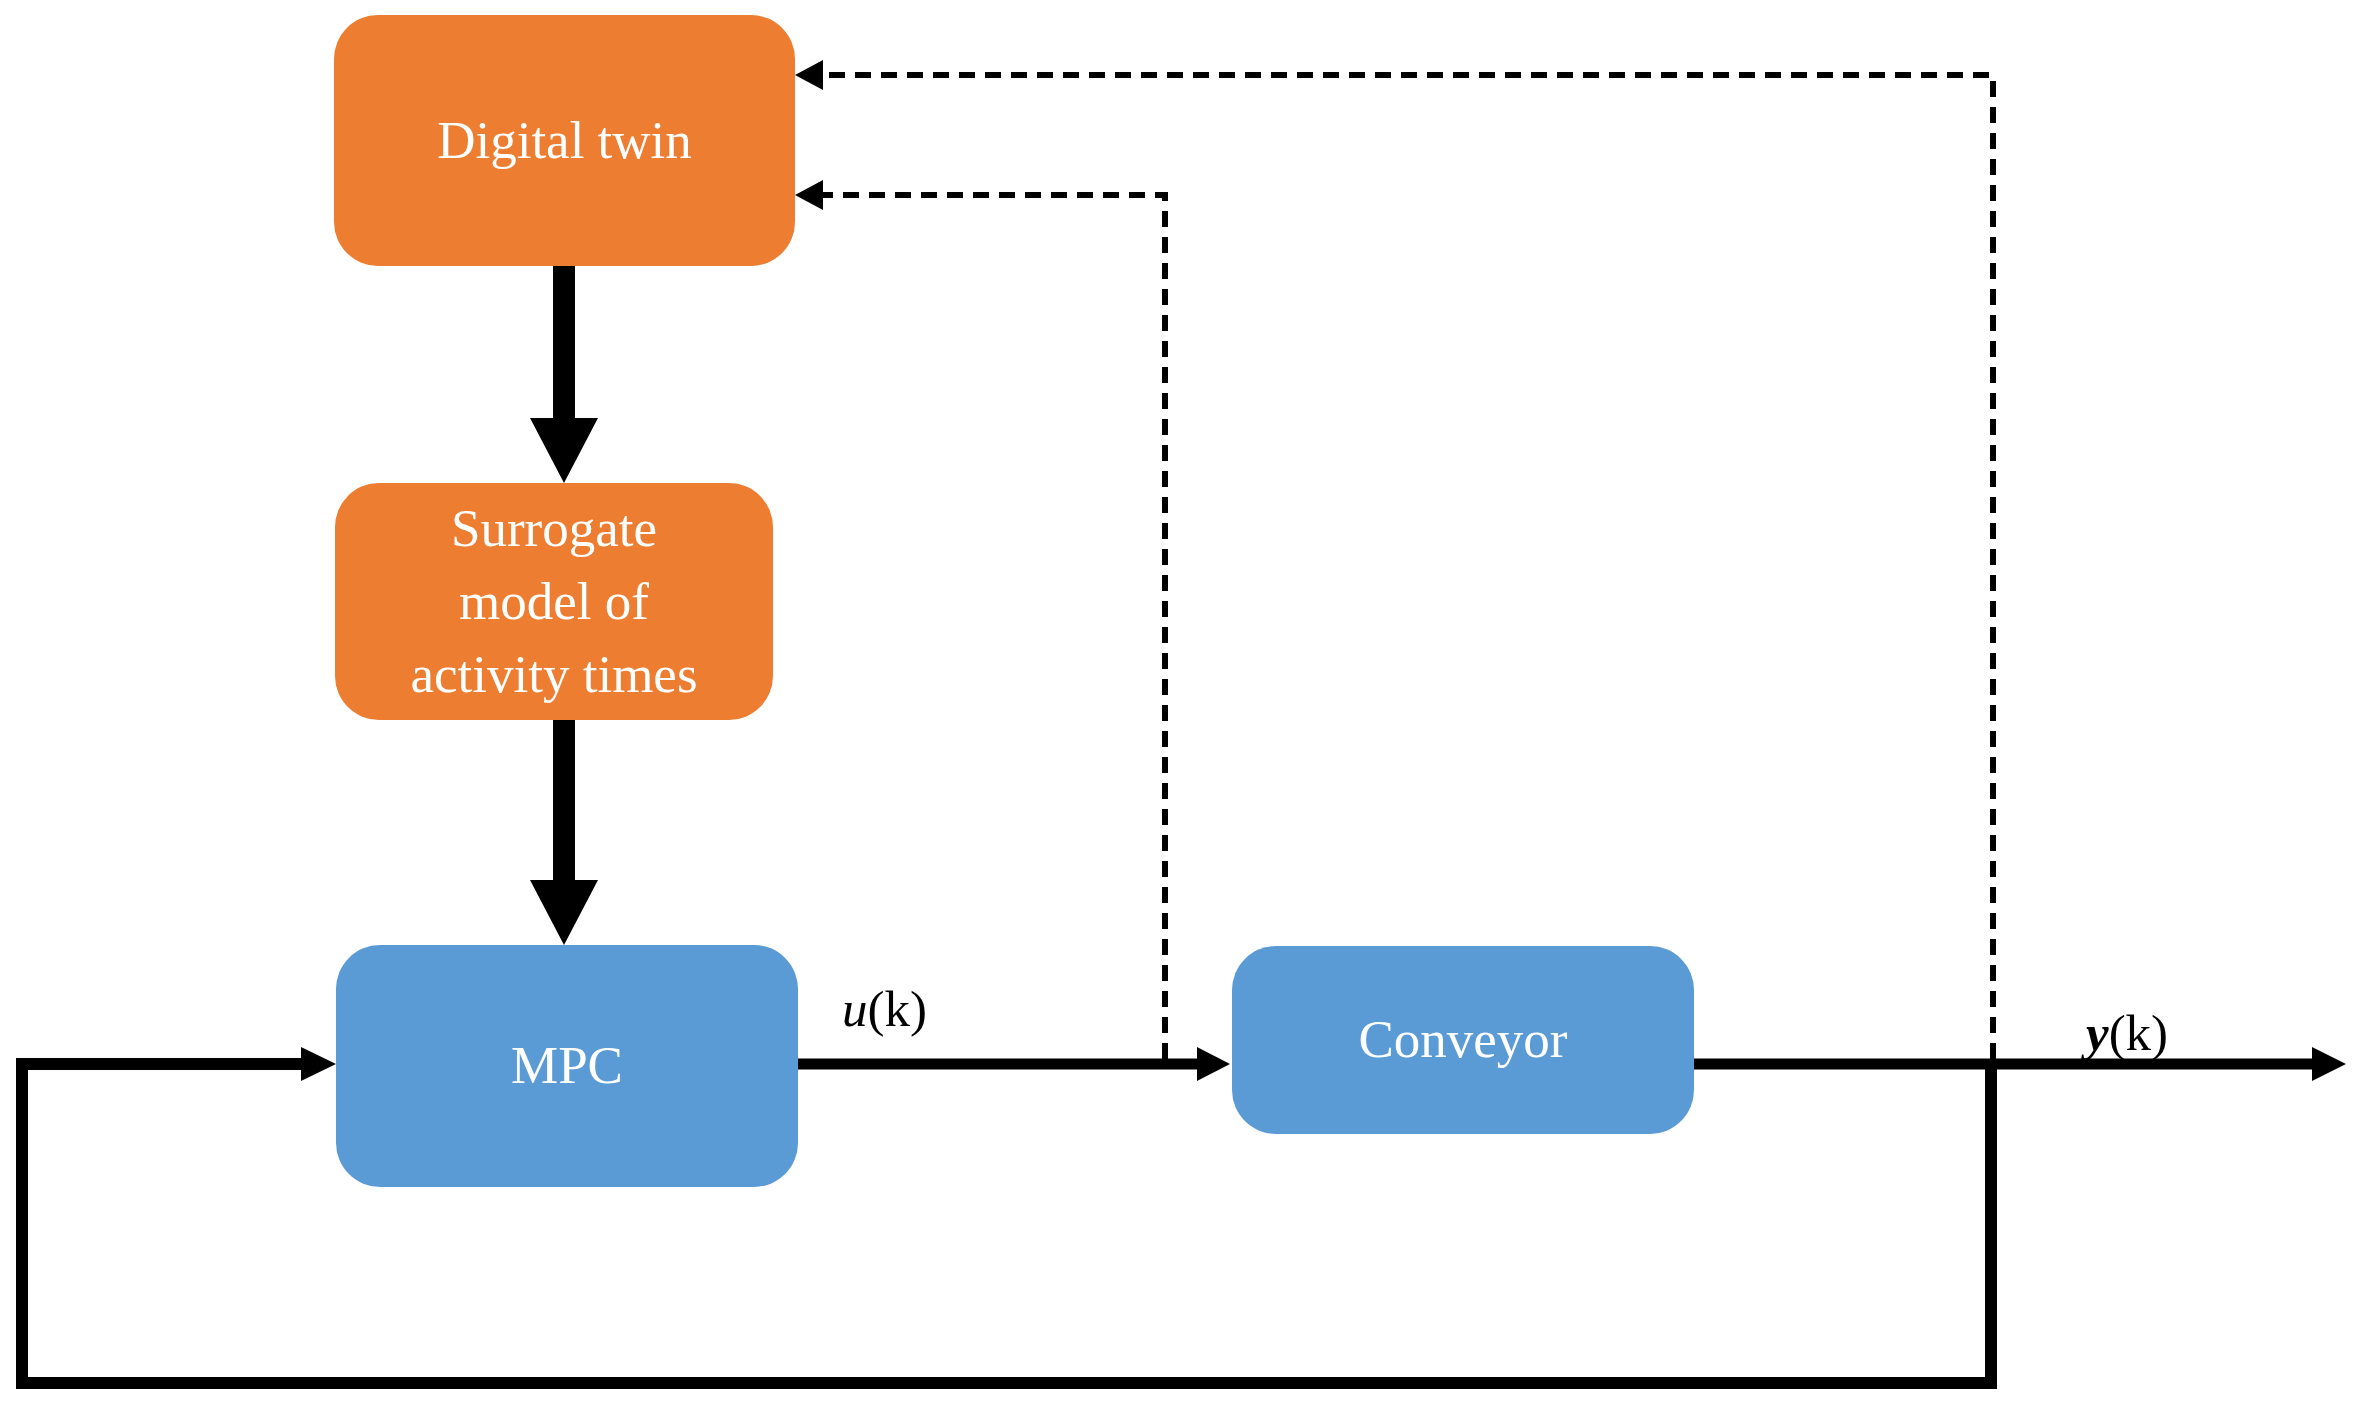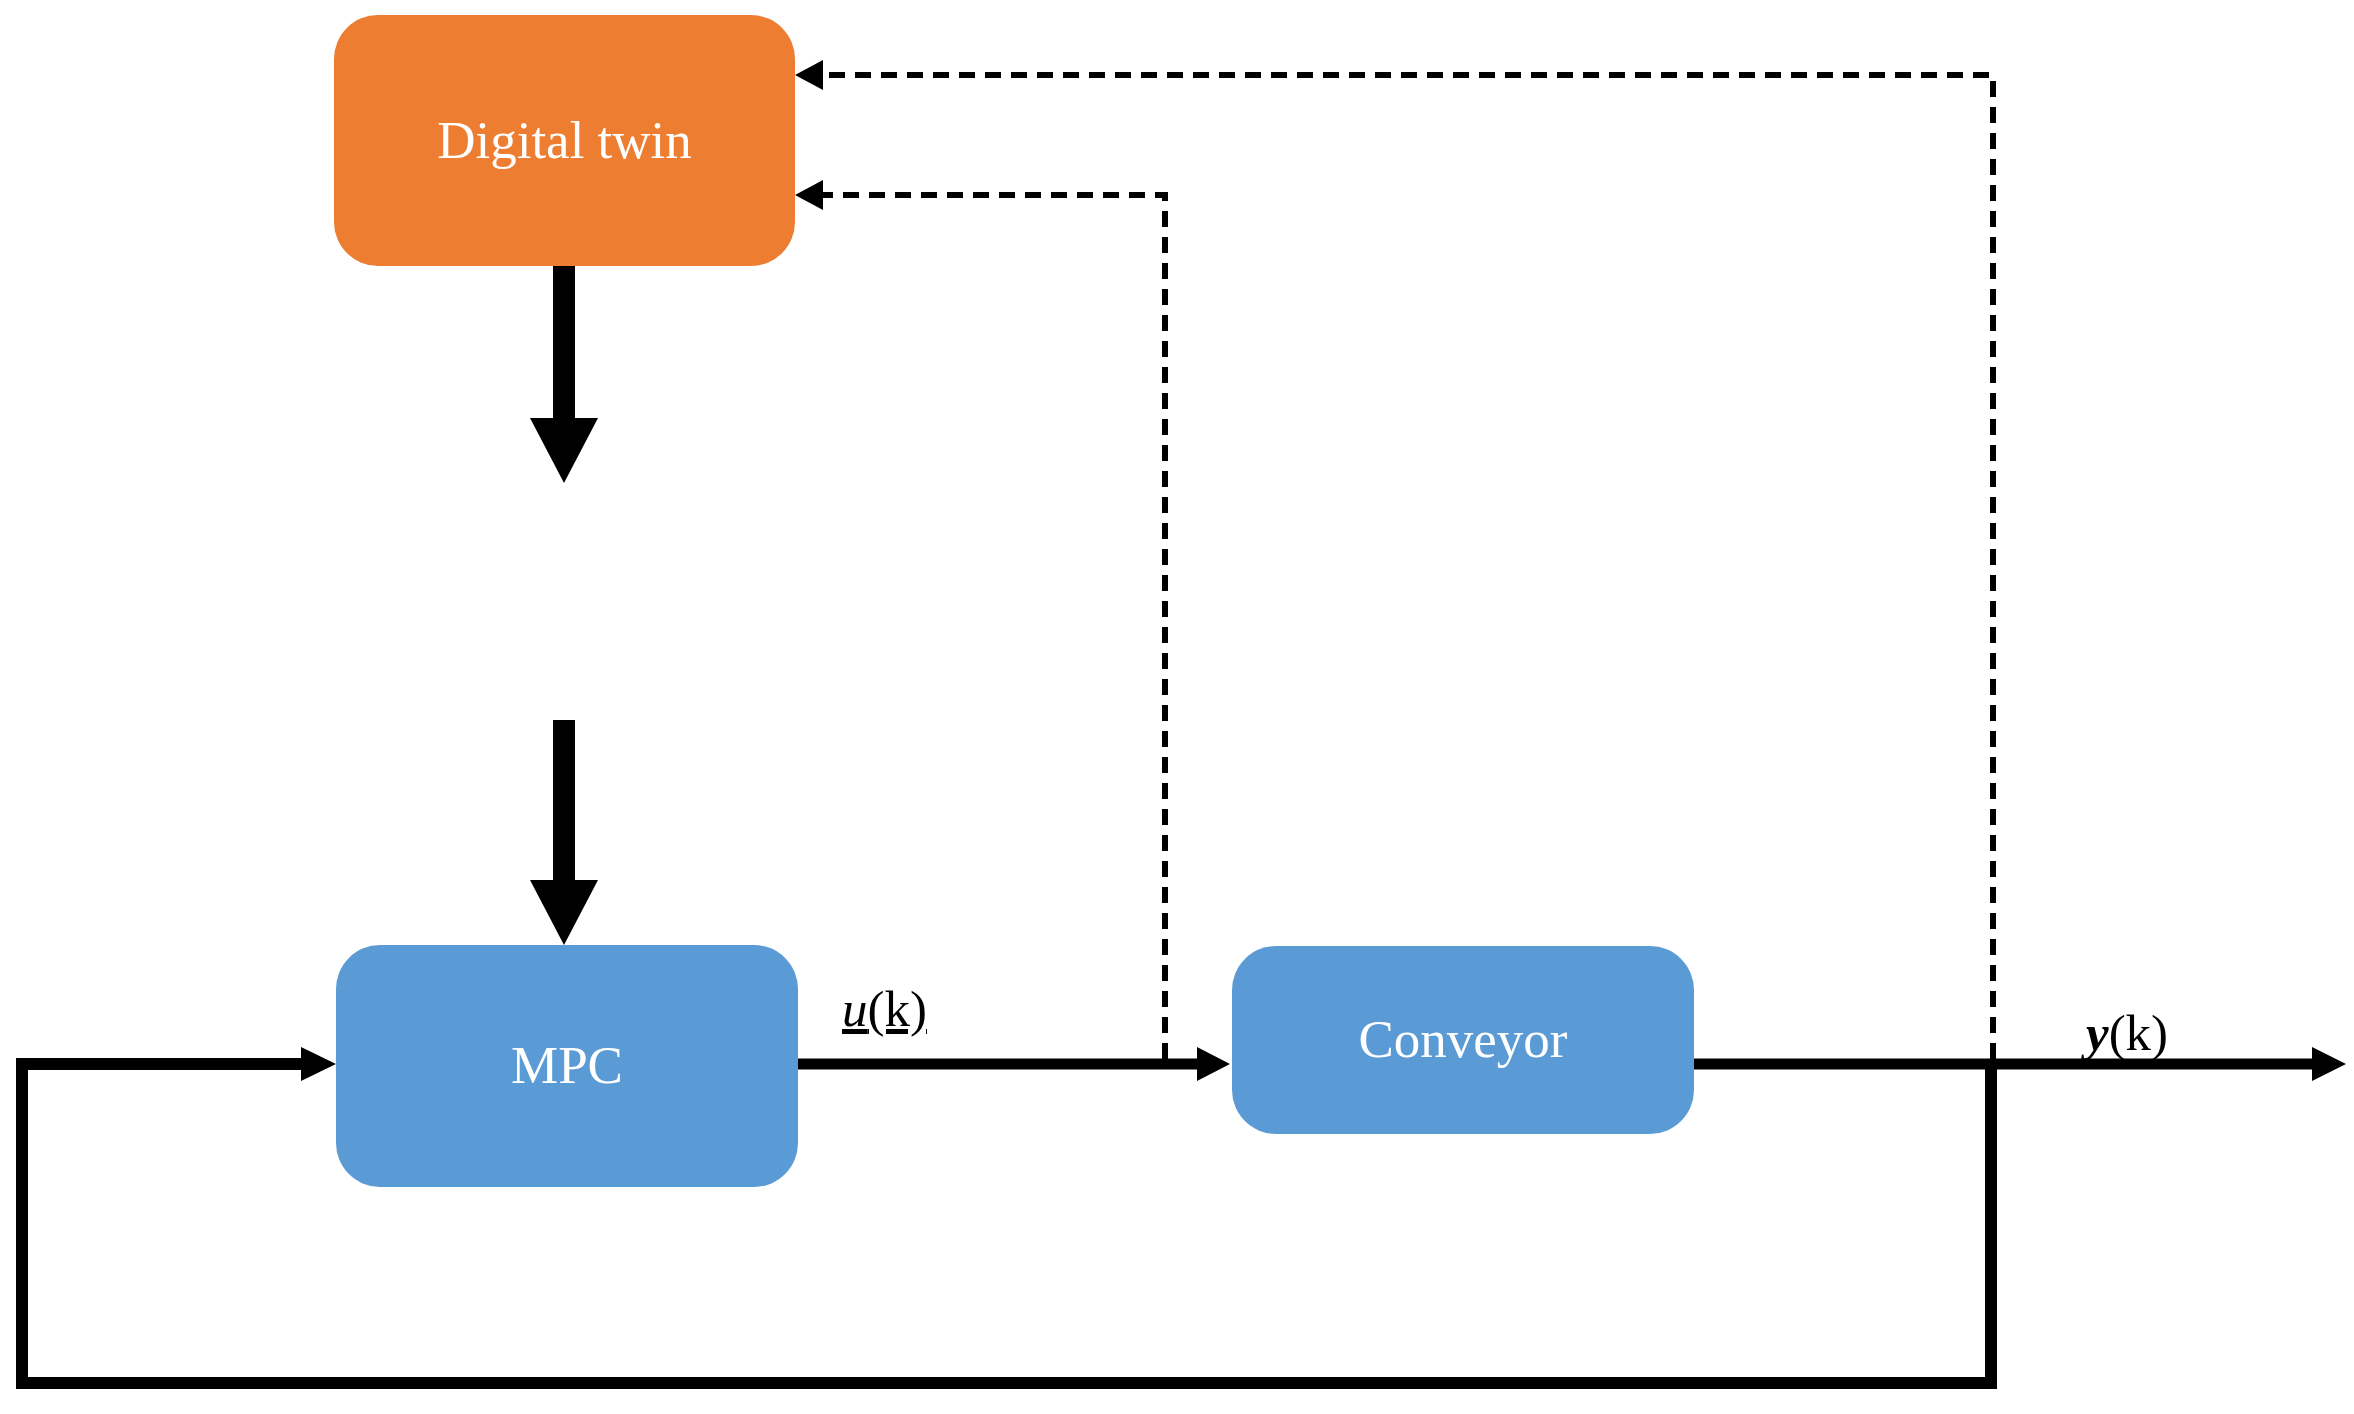--- a/index.html
+++ b/index.html
@@ -44,21 +44,21 @@
   .signal-label {
     position: absolute;
     color: #000000;
     font-size: 51px;
     white-space: nowrap;
   }
   .signal-label .var { font-style: italic; }
   .signal-label.bold .var { font-weight: bold; }
   .signal-label .suffix { font-style: normal; }
 
-  .label-u { left: 842px;  top: 980px; text-decoration: underline; }
+  .label-u { left: 842px;  top: 980px; }
   .label-y { left: 2086px; top: 1004px; }
 </style>
 </head>
 <body>
 
 <div class="canvas">
 
   <svg class="connectors" viewBox="0 0 2354 1414" xmlns="http://www.w3.org/2000/svg">
 
     <path d="M553,258 L553,418 L530,418 L564,483 L598,418 L575,418 L575,258 Z" fill="#000000"></path>
@@ -78,20 +78,27 @@
     <polygon points="795,75 823,60 823,90" fill="#000000"></polygon>
 
     <polyline points="1165,1059 1165,195 822,195" fill="none" stroke="#000000" stroke-width="6" stroke-dasharray="16,10"></polyline>
     <polygon points="795,195 823,180 823,210" fill="#000000"></polygon>
   </svg>
 
   <div class="node orange node-digital-twin">
     <span>Digital twin</span>
   </div>
 
+  <div class="node orange node-surrogate">
+    <span>
+      <span>Surrogate</span><br>
+      <span>model of</span><br>
+      <span>activity times</span>
+    </span>
+  </div>
 
   <div class="node blue node-mpc">
     <span>MPC</span>
   </div>
 
   <div class="node blue node-conveyor">
     <span>Conveyor</span>
   </div>
 
   <div class="signal-label label-u">

